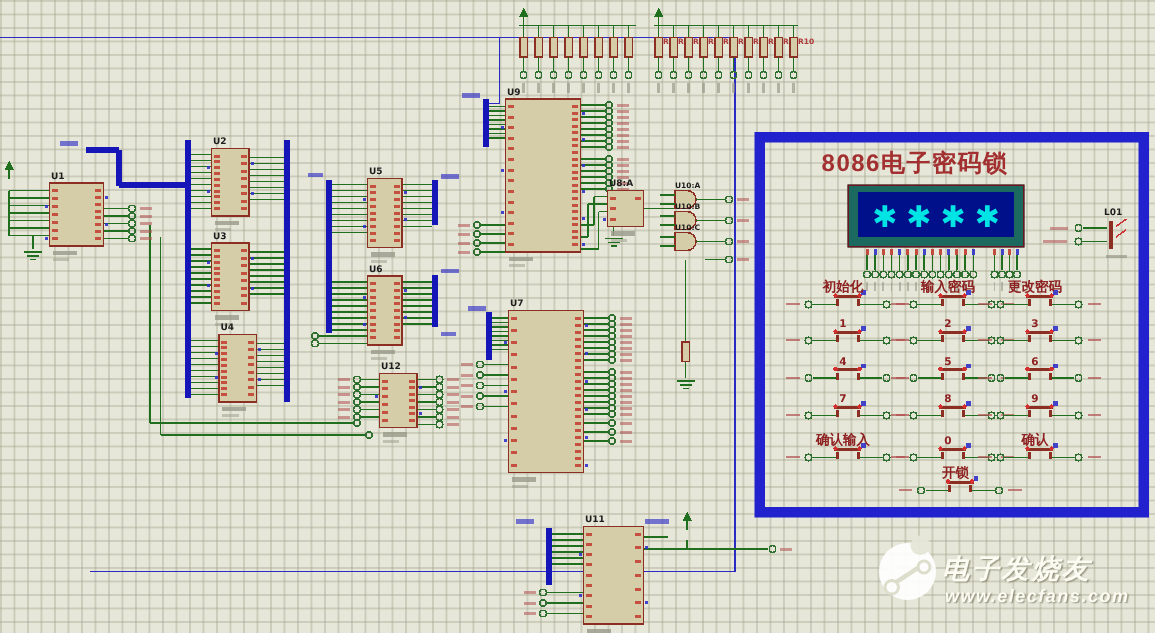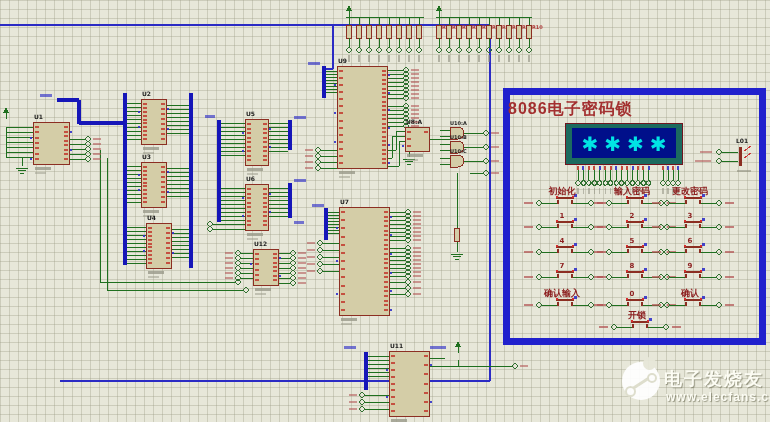--- a/index.html
+++ b/index.html
@@ -11,37 +11,37 @@
       linear-gradient(90deg,rgba(160,160,138,.38) 1px,transparent 1px);
     background-size:9px 9px;
     font-family:"DejaVu Sans",sans-serif;
   }
   #cir{position:absolute;left:0;top:0;}
   #panel-border{
     position:absolute;left:503px;top:88px;width:263px;height:257px;
     box-sizing:border-box;border:7px solid #2121cd;pointer-events:none;
   }
   #panel-title{
-    position:absolute;left:508px;top:99px;width:252px;
+    position:absolute;left:484px;top:99px;width:252px;text-align:center;
     font-family:"Liberation Sans","DejaVu Sans",sans-serif;
     font-size:16px;font-weight:bold;color:#a33030;letter-spacing:1px;
   }
   #lcd{
     position:absolute;left:565px;top:123px;width:118px;height:42px;
     background:#1c6a5f;border:1px solid #70151f;box-sizing:border-box;
   }
   #lcd-screen{
     position:absolute;left:6px;top:4px;right:6px;bottom:6px;background:#000f8a;overflow:hidden;
   }
   #lcd-text{
     display:block;text-align:center;color:#00e4e4;
     font-family:"DejaVu Sans",sans-serif;font-weight:bold;
     font-size:20px;letter-spacing:6px;line-height:30px;margin-top:1px;padding-left:6px;
   }
-  #watermark{position:absolute;left:618px;top:354px;width:150px;height:66px;opacity:.93;}
+  #watermark{position:absolute;left:582px;top:354px;width:150px;height:66px;opacity:.93;font-style:italic;}
   #wm-logo{position:absolute;left:4px;top:8px;width:38px;height:38px;background:#fff;border-radius:50%;}
   #wm-line{position:absolute;left:5px;top:20px;width:27px;height:3px;background:#dedecd;transform:rotate(-33deg);border-radius:2px;}
   #wm-dot1{position:absolute;left:3px;top:24px;width:7px;height:7px;border:2.5px solid #dedecd;border-radius:50%;background:#fff;}
   #wm-dot2{position:absolute;left:25px;top:11px;width:6px;height:6px;border:2.5px solid #dedecd;border-radius:50%;background:#fff;}
   #wm-notch{position:absolute;left:21px;top:-5px;width:13px;height:13px;border-radius:50%;background:#e7e7d9;}
   #wm-brand{
     position:absolute;left:46px;top:13px;color:#fefef6;font-weight:bold;font-size:18px;
     letter-spacing:2px;text-shadow:1px 1px 1px rgba(110,110,85,.7);
     font-family:"Liberation Sans","DejaVu Sans",sans-serif;
   }

